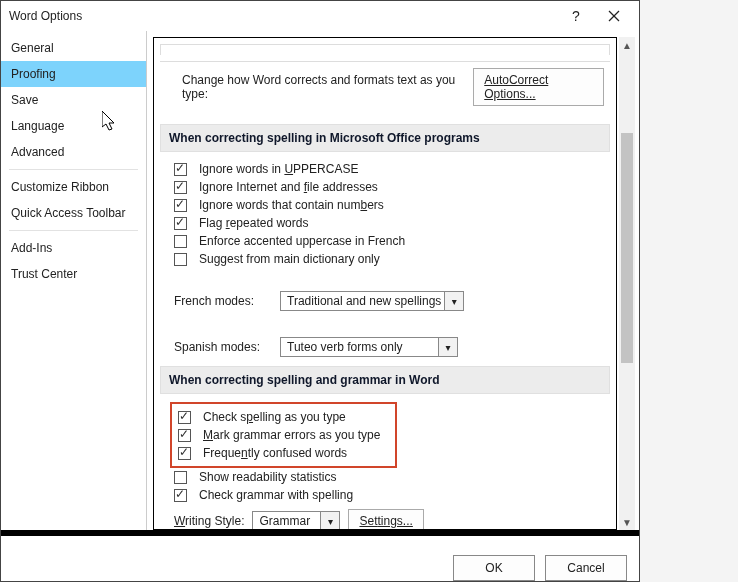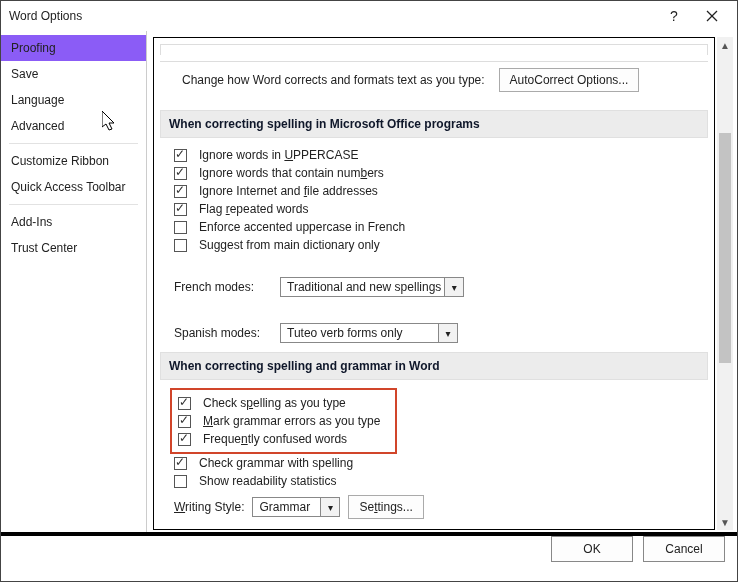--- a/index.html
+++ b/index.html
@@ -1,47 +1,47 @@
 <!DOCTYPE html>
 <html><head>
 <meta charset="utf-8">
 <style>
   html,body{margin:0;padding:0;font-family:"Segoe UI",Arial,sans-serif;font-size:12px;color:#222;background:#f4f4f4;}
-  #win{position:relative;width:738px;height:582px;background:#fff;border:1px solid #444;box-sizing:border-box;}
+  #win{position:relative;width:640px;height:582px;background:#fff;border:1px solid #444;box-sizing:border-box;}
   
   #titlebar{height:30px;line-height:30px;border-bottom:1px solid #ccc;display:flex;align-items:center;padding:0 6px 0 8px;font-size:12px;}
   #titlebar .title{flex:1;}
   #titlebar .tbtn{width:38px;height:28px;display:flex;align-items:center;justify-content:center;font-size:14px;color:#222;}
   
   #body{position:absolute;top:30px;bottom:45px;left:0;right:0;display:flex;}
   #sidebar{width:145px;border-right:1px solid #ccc;background:#fff;padding:4px 0;}
   .navitem{padding:6px 10px;cursor:default;}
-  .navitem.selected{background:#8b5cf6;}
+  .navitem.selected{background:#7dd3fc;}
   .navsep{height:1px;background:#e2e2e2;margin:4px 8px;}
   #content-wrap{flex:1;position:relative;background:#fff;}
   #content{position:absolute;top:6px;left:6px;right:22px;bottom:6px;border:1px solid #000000;background:#fff;overflow:hidden;padding:6px 6px 6px 6px;}
   #vscroll{position:absolute;top:6px;right:4px;bottom:6px;width:16px;background:#f1f1f1;}
   #vscroll .arrow{height:16px;display:flex;align-items:center;justify-content:center;color:#555;font-size:10px;}
   #vscroll .track{position:absolute;top:16px;bottom:16px;left:0;right:0;}
   #vscroll .thumb{position:absolute;left:2px;right:2px;top:80px;height:230px;background:#c3c3c3;}
   
   .toprow{display:flex;align-items:center;gap:14px;padding:6px 6px 12px 22px;border-top:1px solid #ddd;margin-top:6px;}
   .sectionhdr{background:#ececec;border:1px solid #e0e0e0;padding:6px 8px;font-weight:bold;color:#0f172a;margin:6px 0 8px 0;}
   .chkrow{display:flex;align-items:center;gap:12px;padding:2px 0 2px 14px;}
   .chk{width:13px;height:13px;border:1px solid #555;display:inline-block;position:relative;box-sizing:border-box;}
   .chk.checked::after{content:"✓";position:absolute;top:-3px;left:0;font-size:12px;color:#333;}
-  .btn{border:1px solid #aaa;background:#fdfdfd;padding:4px 10px;display:inline-block;}
+  .btn{border:1px solid #aaa;background:#fdfdfd;padding:4px 10px;display:inline-block;text-decoration:underline;}
   .labelcell{display:inline-block;min-width:98px;}
   .select{border:1px solid #888;background:#fff;padding:2px 22px 2px 6px;position:relative;display:inline-block;min-width:148px;}
   .select .caret{position:absolute;right:0;top:0;bottom:0;width:18px;border-left:1px solid #888;display:flex;align-items:center;justify-content:center;font-size:10px;background:#f2f2f2;}
   .formrow{display:flex;align-items:center;gap:8px;padding:3px 0 3px 14px;margin-top:20px;}
   .hl{border:2px solid #d1452a;padding:4px 4px;margin-left:10px;width:215px;}
   .u{text-decoration:underline;}
   
-  #footer{position:absolute;left:0;right:0;bottom:0;height:45px;border-top:4px solid #000000;display:flex;align-items:flex-start;justify-content:flex-end;padding:0 12px;gap:10px;background:#fff;}
+  #footer{position:absolute;left:0;right:0;bottom:0;height:45px;border-top:6px solid #000000;display:flex;align-items:flex-end;justify-content:flex-end;padding:0 12px;gap:10px;background:#fff;}
   #footer .fbtn{border:1px solid #888;background:#fdfdfd;width:80px;height:24px;display:flex;align-items:center;justify-content:center;}
   
   #cursor{position:absolute;left:101px;top:110px;pointer-events:none;}
 </style>
 </head>
 <body>
 
 <div id="win">
 
   <div id="titlebar">
@@ -50,20 +50,21 @@
     <div class="tbtn">
       <svg width="12" height="12" viewBox="0 0 12 12">
           <line x1="1" y1="1" x2="11" y2="11" stroke="#222" stroke-width="1.3"></line>
           <line x1="11" y1="1" x2="1" y2="11" stroke="#222" stroke-width="1.3"></line>
         </svg>
     </div>
   </div>
 
   <div id="body">
     <div id="sidebar">
+      <div class="navitem">General</div>
       <div class="navitem selected">Proofing</div>
       <div class="navitem">Save</div>
       <div class="navitem">Language</div>
       <div class="navitem">Advanced</div>
       <div class="navsep"></div>
       <div class="navitem">Customize Ribbon</div>
       <div class="navitem">Quick Access Toolbar</div>
       <div class="navsep"></div>
       <div class="navitem">Add-Ins</div>
       <div class="navitem">Trust Center</div>
@@ -81,25 +82,25 @@
         </div>
 
         <div class="sectionhdr">When correcting spelling in Microsoft Office programs</div>
 
         <div class="chkrow">
             <span class="chk checked"></span>
           <span>Ignore words in <span class="u">U</span>PPERCASE</span>
           </div>
         <div class="chkrow">
             <span class="chk checked"></span>
-          <span>Ignore words that contain num<span class="u">b</span>ers</span>
+          <span>Ignore Internet and <span class="u">f</span>ile addresses</span>
           </div>
         <div class="chkrow">
             <span class="chk checked"></span>
-          <span>Ignore Internet and <span class="u">f</span>ile addresses</span>
+          <span>Ignore words that contain num<span class="u">b</span>ers</span>
           </div>
         <div class="chkrow">
             <span class="chk checked"></span>
           <span>Flag <span class="u">r</span>epeated words</span>
           </div>
         <div class="chkrow">
             <span class="chk"></span>
           <span>Enforce accented uppercase in French</span>
           </div>
         <div class="chkrow">
@@ -133,26 +134,26 @@
               <span class="chk checked"></span>
             <span><span class="u">M</span>ark grammar errors as you type</span>
             </div>
           <div class="chkrow" style="padding-left:2px;">
               <span class="chk checked"></span>
             <span>Freque<span class="u">n</span>tly confused words</span>
             </div>
         </div>
 
         <div class="chkrow">
+            <span class="chk"></span>
+          <span>Show readability statistics</span>
+          </div>
+        <div class="chkrow">
             <span class="chk checked"></span>
           <span>Check grammar with spelling</span>
-          </div>
-        <div class="chkrow">
-            <span class="chk"></span>
-          <span>Show readability statistics</span>
           </div>
 
         <div class="formrow" style="margin-top:2px;">
           <span><span class="u">W</span>riting Style:</span>
           <span class="select" style="min-width:58px;">
             <span>Grammar</span>
             <span class="caret">▾</span>
           </span>
           <span class="btn">
             <span>Se<span class="u">t</span>tings...</span>

